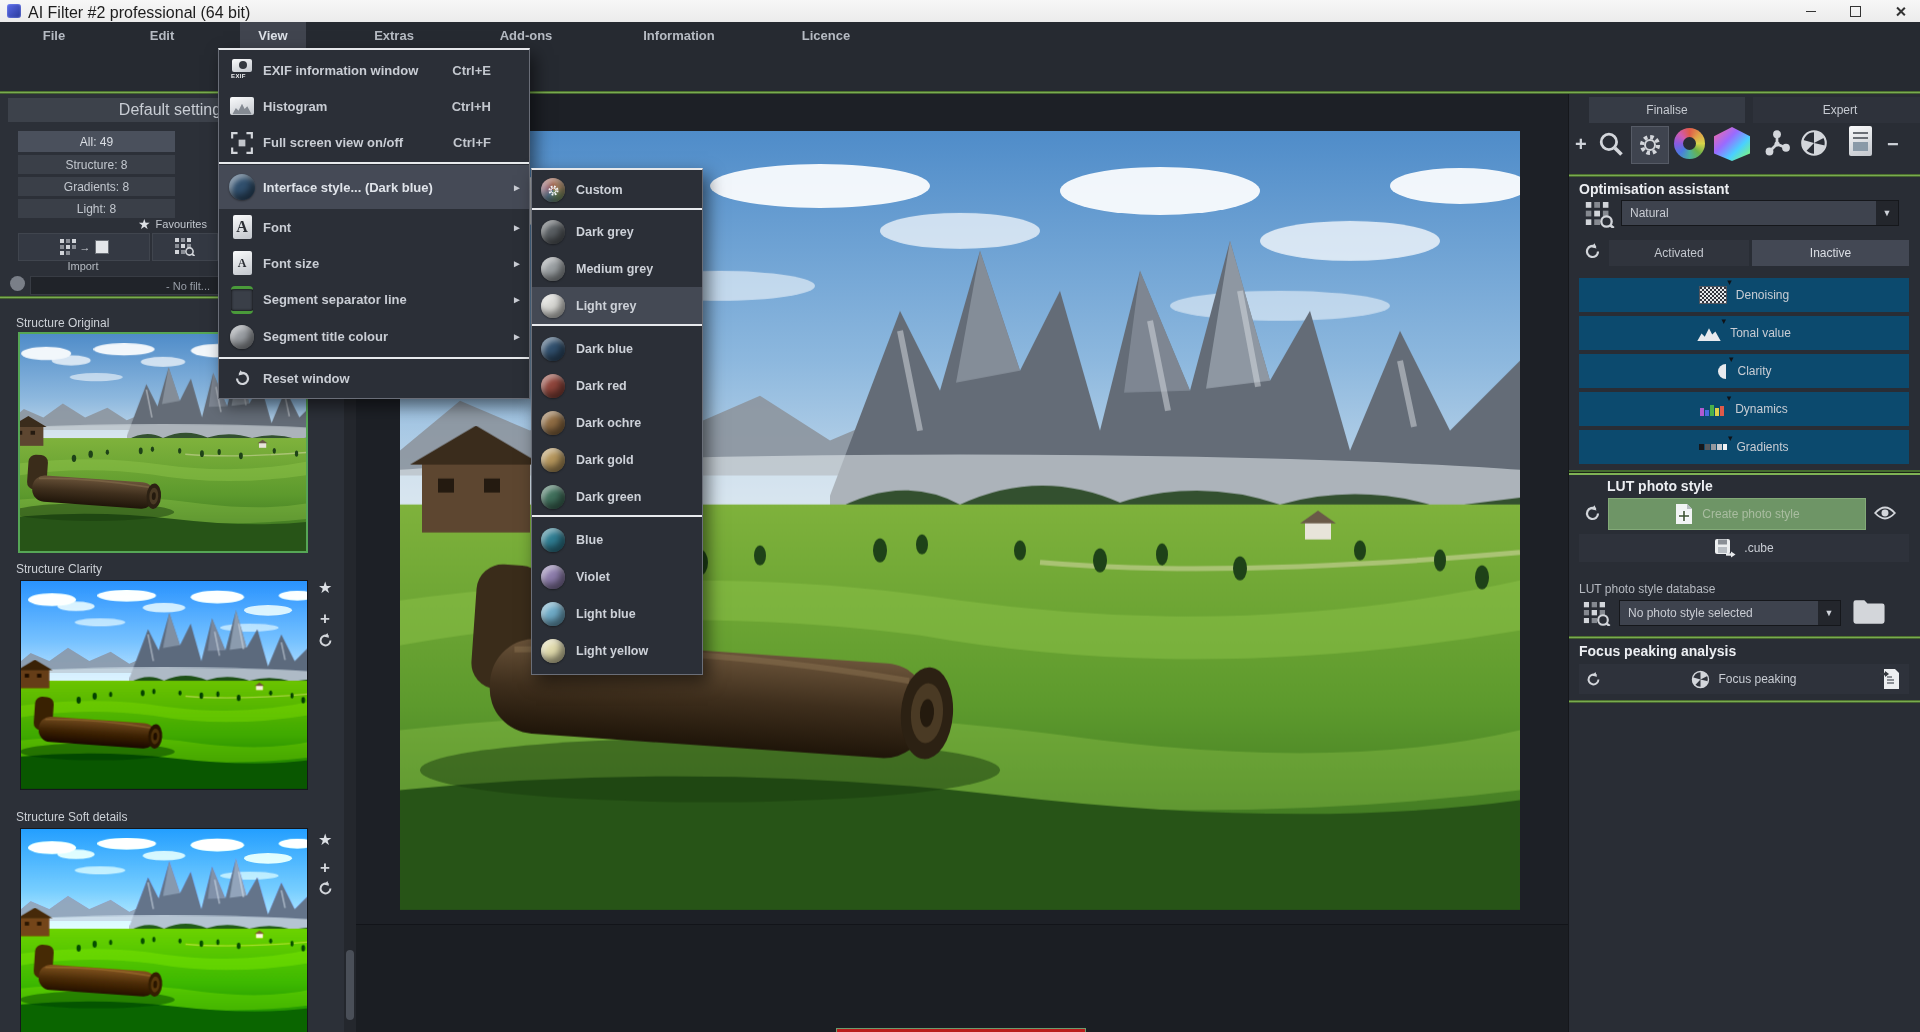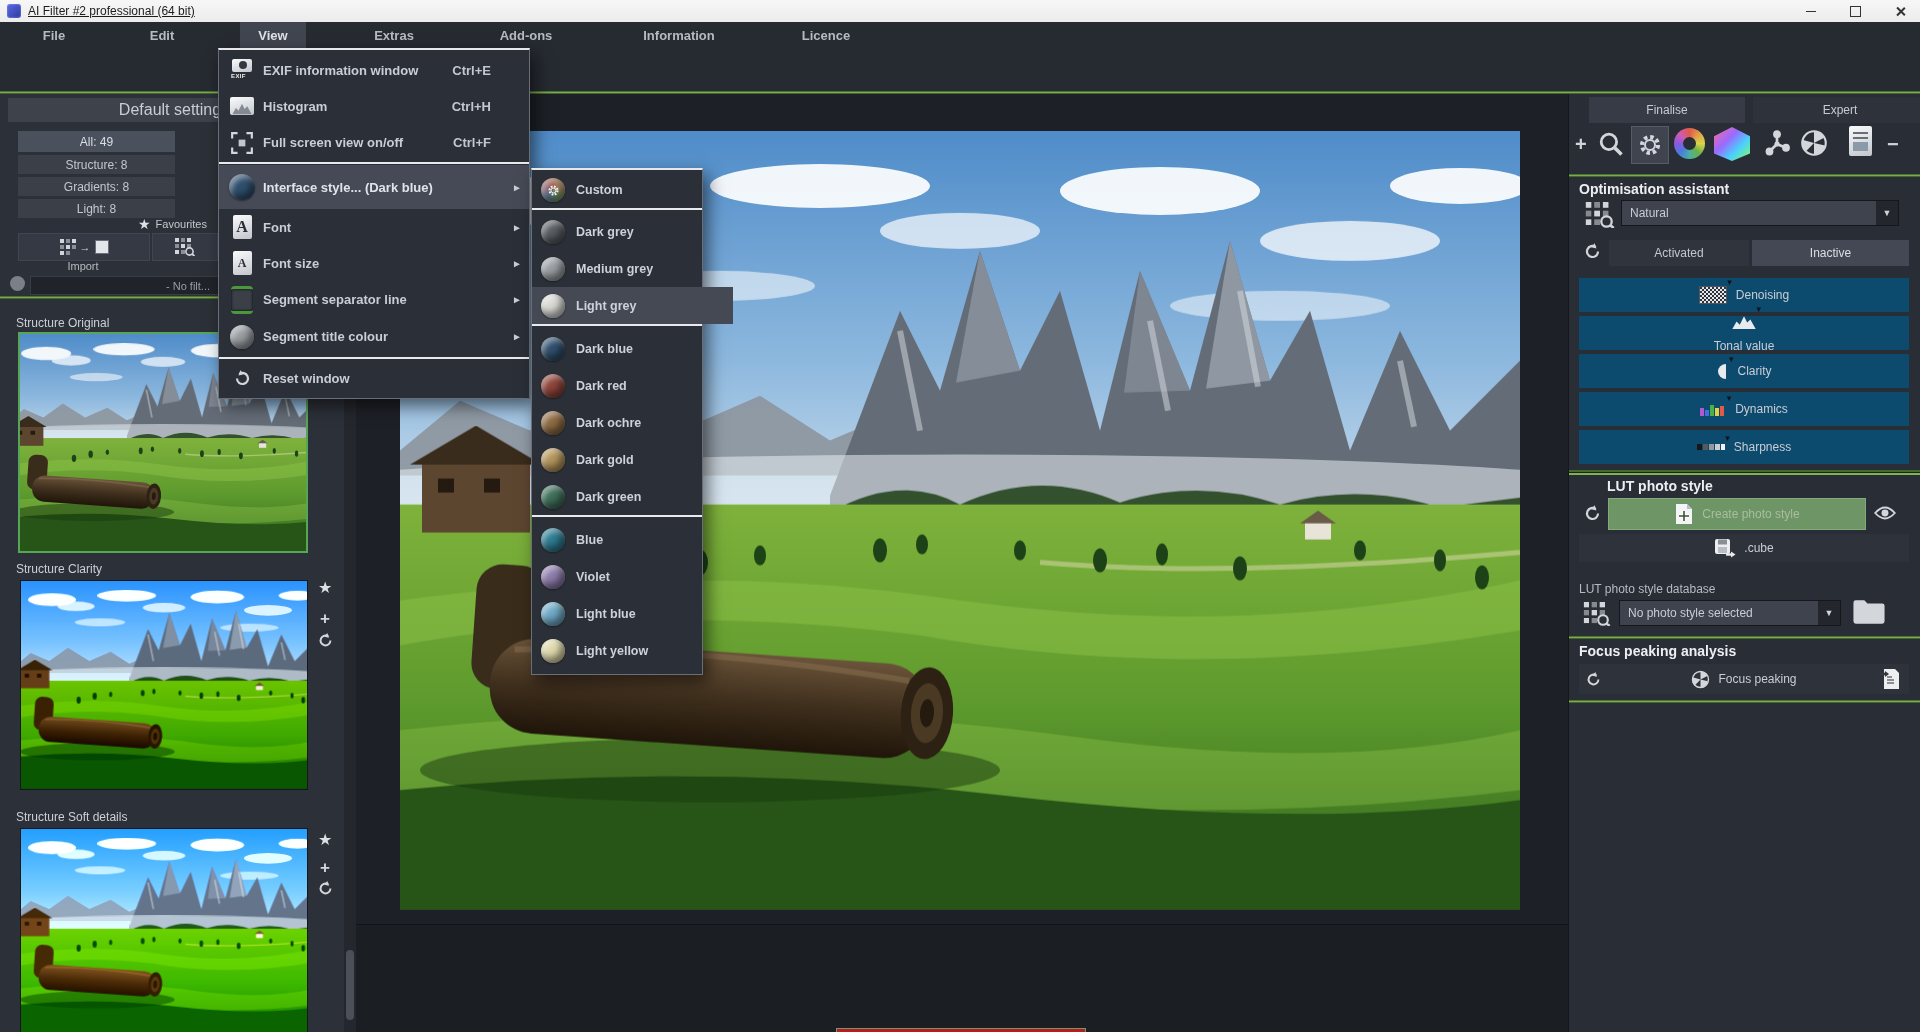--- a/index.html
+++ b/index.html
@@ -3,21 +3,21 @@
 <meta charset="utf-8">
 <style>
   html,body{margin:0;padding:0;background:#1d2026;font-family:"Liberation Sans",sans-serif;
     -webkit-user-select:none;user-select:none;cursor:default;}
   #app{position:relative;width:1920px;height:1032px;overflow:hidden;background:#1d2026;}
   .abs{position:absolute;}
   
   .titlebar{left:0;top:0;width:1920px;height:22px;background:linear-gradient(#f7f7f7,#ececec);color:#1c1c1c;}
   .app-ico{left:7px;top:4px;width:14px;height:14px;border-radius:3px;
     background:linear-gradient(135deg,#5a6ae8,#2a3a9a);box-shadow:inset 0 0 2px #9aa8ff;}
-  .title-text{left:28px;top:4px;font-size:12px;text-decoration:underline;}
+  .title-text{left:28px;top:4px;font-size:16px;}
   .winbtn{top:0;width:38px;height:22px;display:flex;align-items:center;justify-content:center;}
   .wb-min{left:1792px;} .wb-max{left:1836px;} .wb-close{left:1880px;width:40px;}
   .wb-min i{display:block;width:10px;border-bottom:1.6px solid #333;}
   .wb-max i{display:block;width:9px;height:9px;border:1.4px solid #333;}
   .wb-close i{position:relative;display:block;width:11px;height:11px;}
   .wb-close i::before,.wb-close i::after{content:"";position:absolute;left:5px;top:0;width:1.6px;height:11px;background:#333;}
   .wb-close i::before{transform:rotate(45deg);} .wb-close i::after{transform:rotate(-45deg);}
   
   .menubar{left:0;top:22px;width:1920px;height:26px;background:#262a31;}
   .mb-item{top:0;height:26px;display:flex;align-items:center;justify-content:center;
@@ -584,21 +584,21 @@
       </svg>
     <div class="abs statebtn" style="left:40px;top:146px;width:140px;height:26px;background:#30343d;color:#c3c7ce;">Activated</div>
     <div class="abs statebtn" style="left:183px;top:146px;width:157px;height:26px;background:#434854;color:#dcdfe5;">Inactive</div>
 
     <div class="abs adjrow" style="top:184px;">
       <span class="adjic">
           <span class="noisebox"></span>
         </span>
       <span class="adjlbl">Denoising</span>
     </div>
-    <div class="abs adjrow" style="top:222px;flex-direction:column;">
+    <div class="abs adjrow" style="top:222px;">
       <span class="adjic">
           <svg width="24" height="17" style="color:#e8eaee;">
             <use href="#sym-hist"></use>
           </svg>
         </span>
       <span class="adjlbl">Tonal value</span>
     </div>
     <div class="abs adjrow" style="top:260px;">
       <span class="adjic">
         <svg class="halfmoon" viewBox="0 0 12 17">
@@ -622,21 +622,21 @@
     <div class="abs adjrow" style="top:336px;">
       <span class="adjic">
         <svg width="28" height="10">
           <rect x="0" y="2" width="5" height="6" fill="#15171b"></rect>
             <rect x="6" y="2" width="5" height="6" fill="#55595f"></rect>
           <rect x="12" y="2" width="5" height="6" fill="#94989e"></rect>
             <rect x="18" y="2" width="5" height="6" fill="#c9ccd1"></rect>
           <rect x="24" y="2" width="4" height="6" fill="#f2f3f5"></rect>
         </svg>
         </span>
-      <span class="adjlbl">Sharpness</span>
+      <span class="adjlbl">Gradients</span>
     </div>
 
     <div class="abs greenline2" style="left:0;top:376px;width:352px;height:5px;"></div>
     <div class="abs ptitle" style="left:10px;top:384px;margin-left:28px;">LUT photo style</div>
     <svg class="abs side-ic" style="left:14px;top:410px;" width="19" height="19">
         <use href="#sym-reset"></use>
       </svg>
     <div class="abs createbtn" style="left: 39px; top: 404px; width: 256px; height: 30px; background-color: rgb(110, 149, 102);">
       <svg width="20" height="22">
           <use href="#sym-docplus"></use>
@@ -781,21 +781,21 @@
         <span class="sphere" style="width: 24px; height: 24px; background-color: rgb(90, 95, 99);"></span>
         </span>
       <span class="sm-lbl">Dark grey</span>
     </div>
     <div class="sm-row" style="top:80px;height:37px;">
       <span class="vm-ic" style="left:6px;">
         <span class="sphere" style="width: 24px; height: 24px; background-color: rgb(155, 160, 163);"></span>
         </span>
       <span class="sm-lbl">Medium grey</span>
     </div>
-    <div class="sm-row hl" style="top:117px;height:37px;padding-left:31px;">
+    <div class="sm-row hl" style="top:117px;height:37px;">
       <span class="vm-ic" style="left:6px;">
         <span class="sphere" style="width: 24px; height: 24px; background-color: rgb(217, 217, 213);"></span>
         </span>
       <span class="sm-lbl">Light grey</span>
     </div>
     <div class="msep" style="top:154px;"></div>
     <div class="sm-row" style="top:160px;height:37px;">
       <span class="vm-ic" style="left:6px;">
         <span class="sphere" style="width: 24px; height: 24px; background-color: rgb(49, 80, 110);"></span>
         </span>

